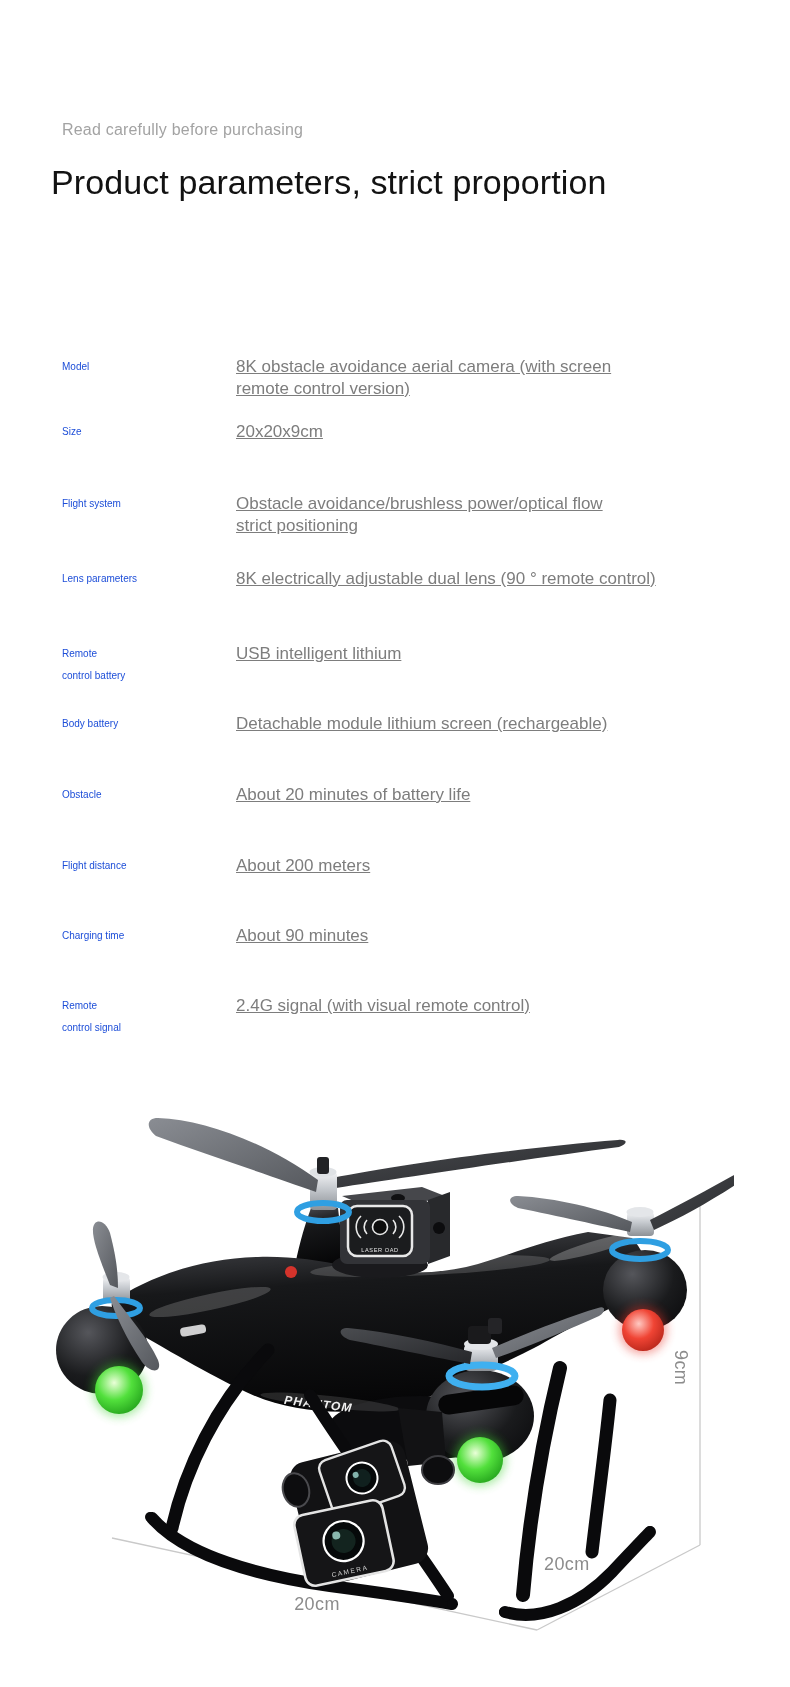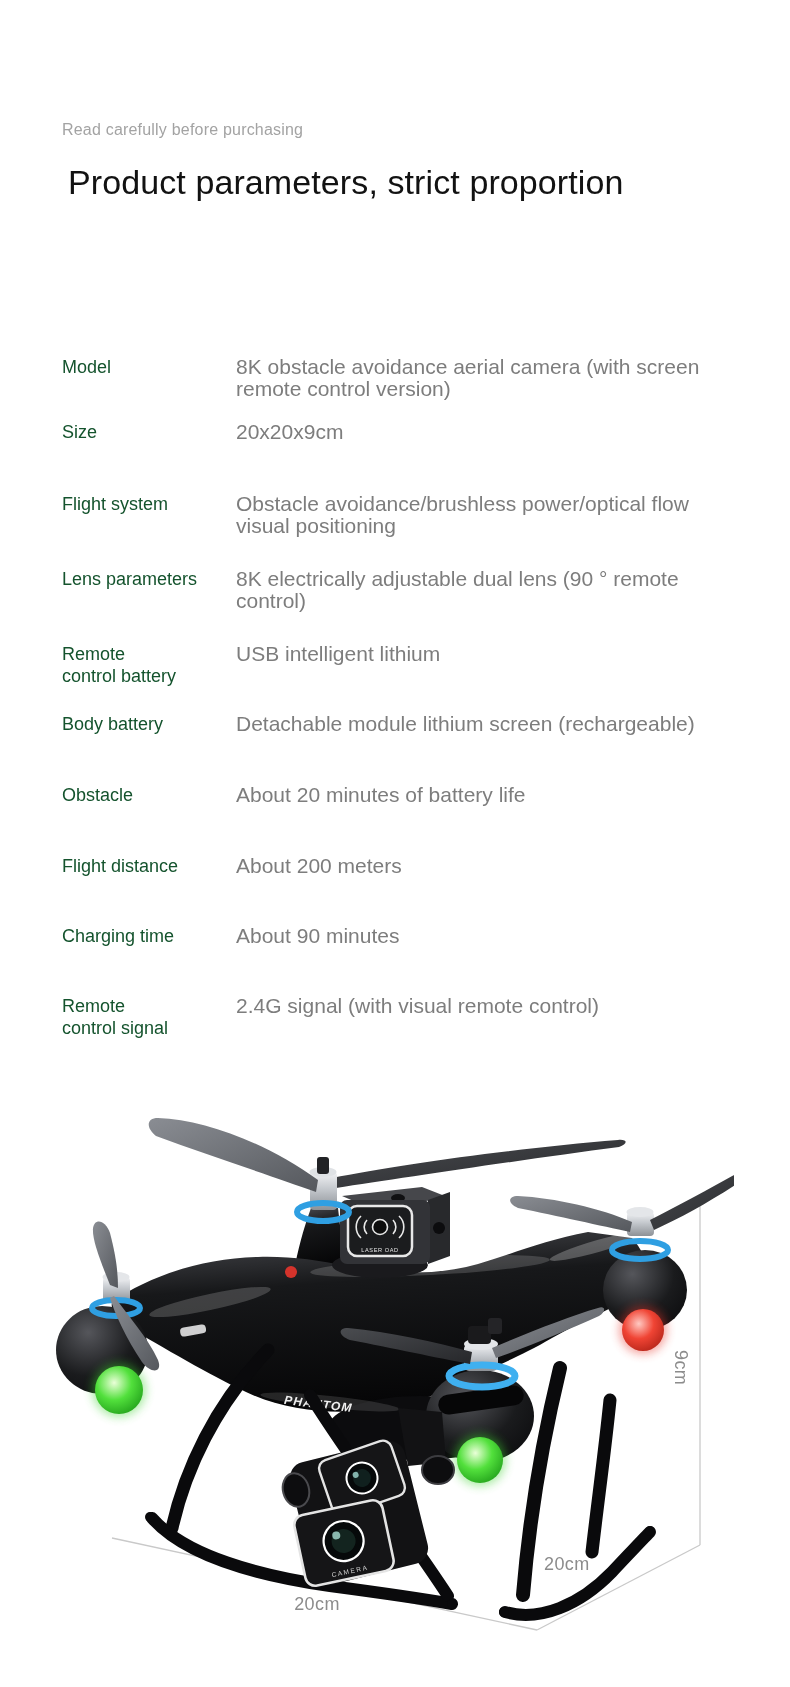--- a/index.html
+++ b/index.html
@@ -5,31 +5,31 @@
   html,body{margin:0;padding:0;background:#fff;}
   .page{
     position:relative;width:734px;height:1687px;background:#ffffff;
     font-family:"Liberation Sans",sans-serif;overflow:hidden;
   }
   .eyebrow{
     position:absolute;left:62px;top:120px;font-size:16px;line-height:20px;
     color:#a3a3a3;letter-spacing:0.2px;
   }
   .title{
-    position:absolute;left:68px;top:161px;font-size:34px;line-height:42px;
+    position:absolute;left:51px;top:161px;font-size:34px;line-height:42px;
     color:#121212;letter-spacing:0.1px;
   }
   .spec-row{position:absolute;left:0;width:790px;}
   .spec-label{
-    position:absolute;left:62px;top:0;width:168px;font-size:18px;
-    line-height:22px;color:#14532d;white-space:pre-line;
+    position:absolute;left:62px;top:0;width:168px;font-size:10px;
+    line-height:22px;color:#1d4ed8;white-space:pre-line;
   }
   .spec-value{
-    position:absolute;left:236px;top:0;width:488px;font-size:21px;
-    line-height:22px;color:#7d7d7d;white-space:pre-line;
+    position:absolute;left:236px;top:0;width:488px;font-size:17px;
+    line-height:22px;color:#7d7d7d;white-space:pre-line;text-decoration:underline;
   }
   .dim-label{position:absolute;font-size:18px;color:#8c8c8c;letter-spacing:0.4px;}
   .dim-height{left:670px;top:1350px;writing-mode:vertical-rl;}
   .dim-width-bottom{left:280px;top:1594px;width:74px;text-align:center;}
   .dim-depth-right{left:544px;top:1554px;}
   .drone-figure{position:absolute;left:0;top:1060px;width:790px;height:627px;}
   svg text{font-family:"Liberation Sans",sans-serif;}
 </style>
 </head>
 <body>
@@ -44,21 +44,21 @@
     <div class="spec-value">8K obstacle avoidance aerial camera (with screen
 remote control version)</div>
   </div>
   <div class="spec-row" style="top:421px">
     <div class="spec-label">Size</div>
     <div class="spec-value">20x20x9cm</div>
   </div>
   <div class="spec-row" style="top:493px">
     <div class="spec-label">Flight system</div>
     <div class="spec-value">Obstacle avoidance/brushless power/optical flow
-visual positioning</div>
+strict positioning</div>
   </div>
   <div class="spec-row" style="top:568px">
     <div class="spec-label">Lens parameters</div>
     <div class="spec-value">8K electrically adjustable dual lens (90 ° remote control)</div>
   </div>
   <div class="spec-row" style="top:643px">
     <div class="spec-label">Remote
 control battery</div>
     <div class="spec-value">USB intelligent lithium</div>
   </div>

